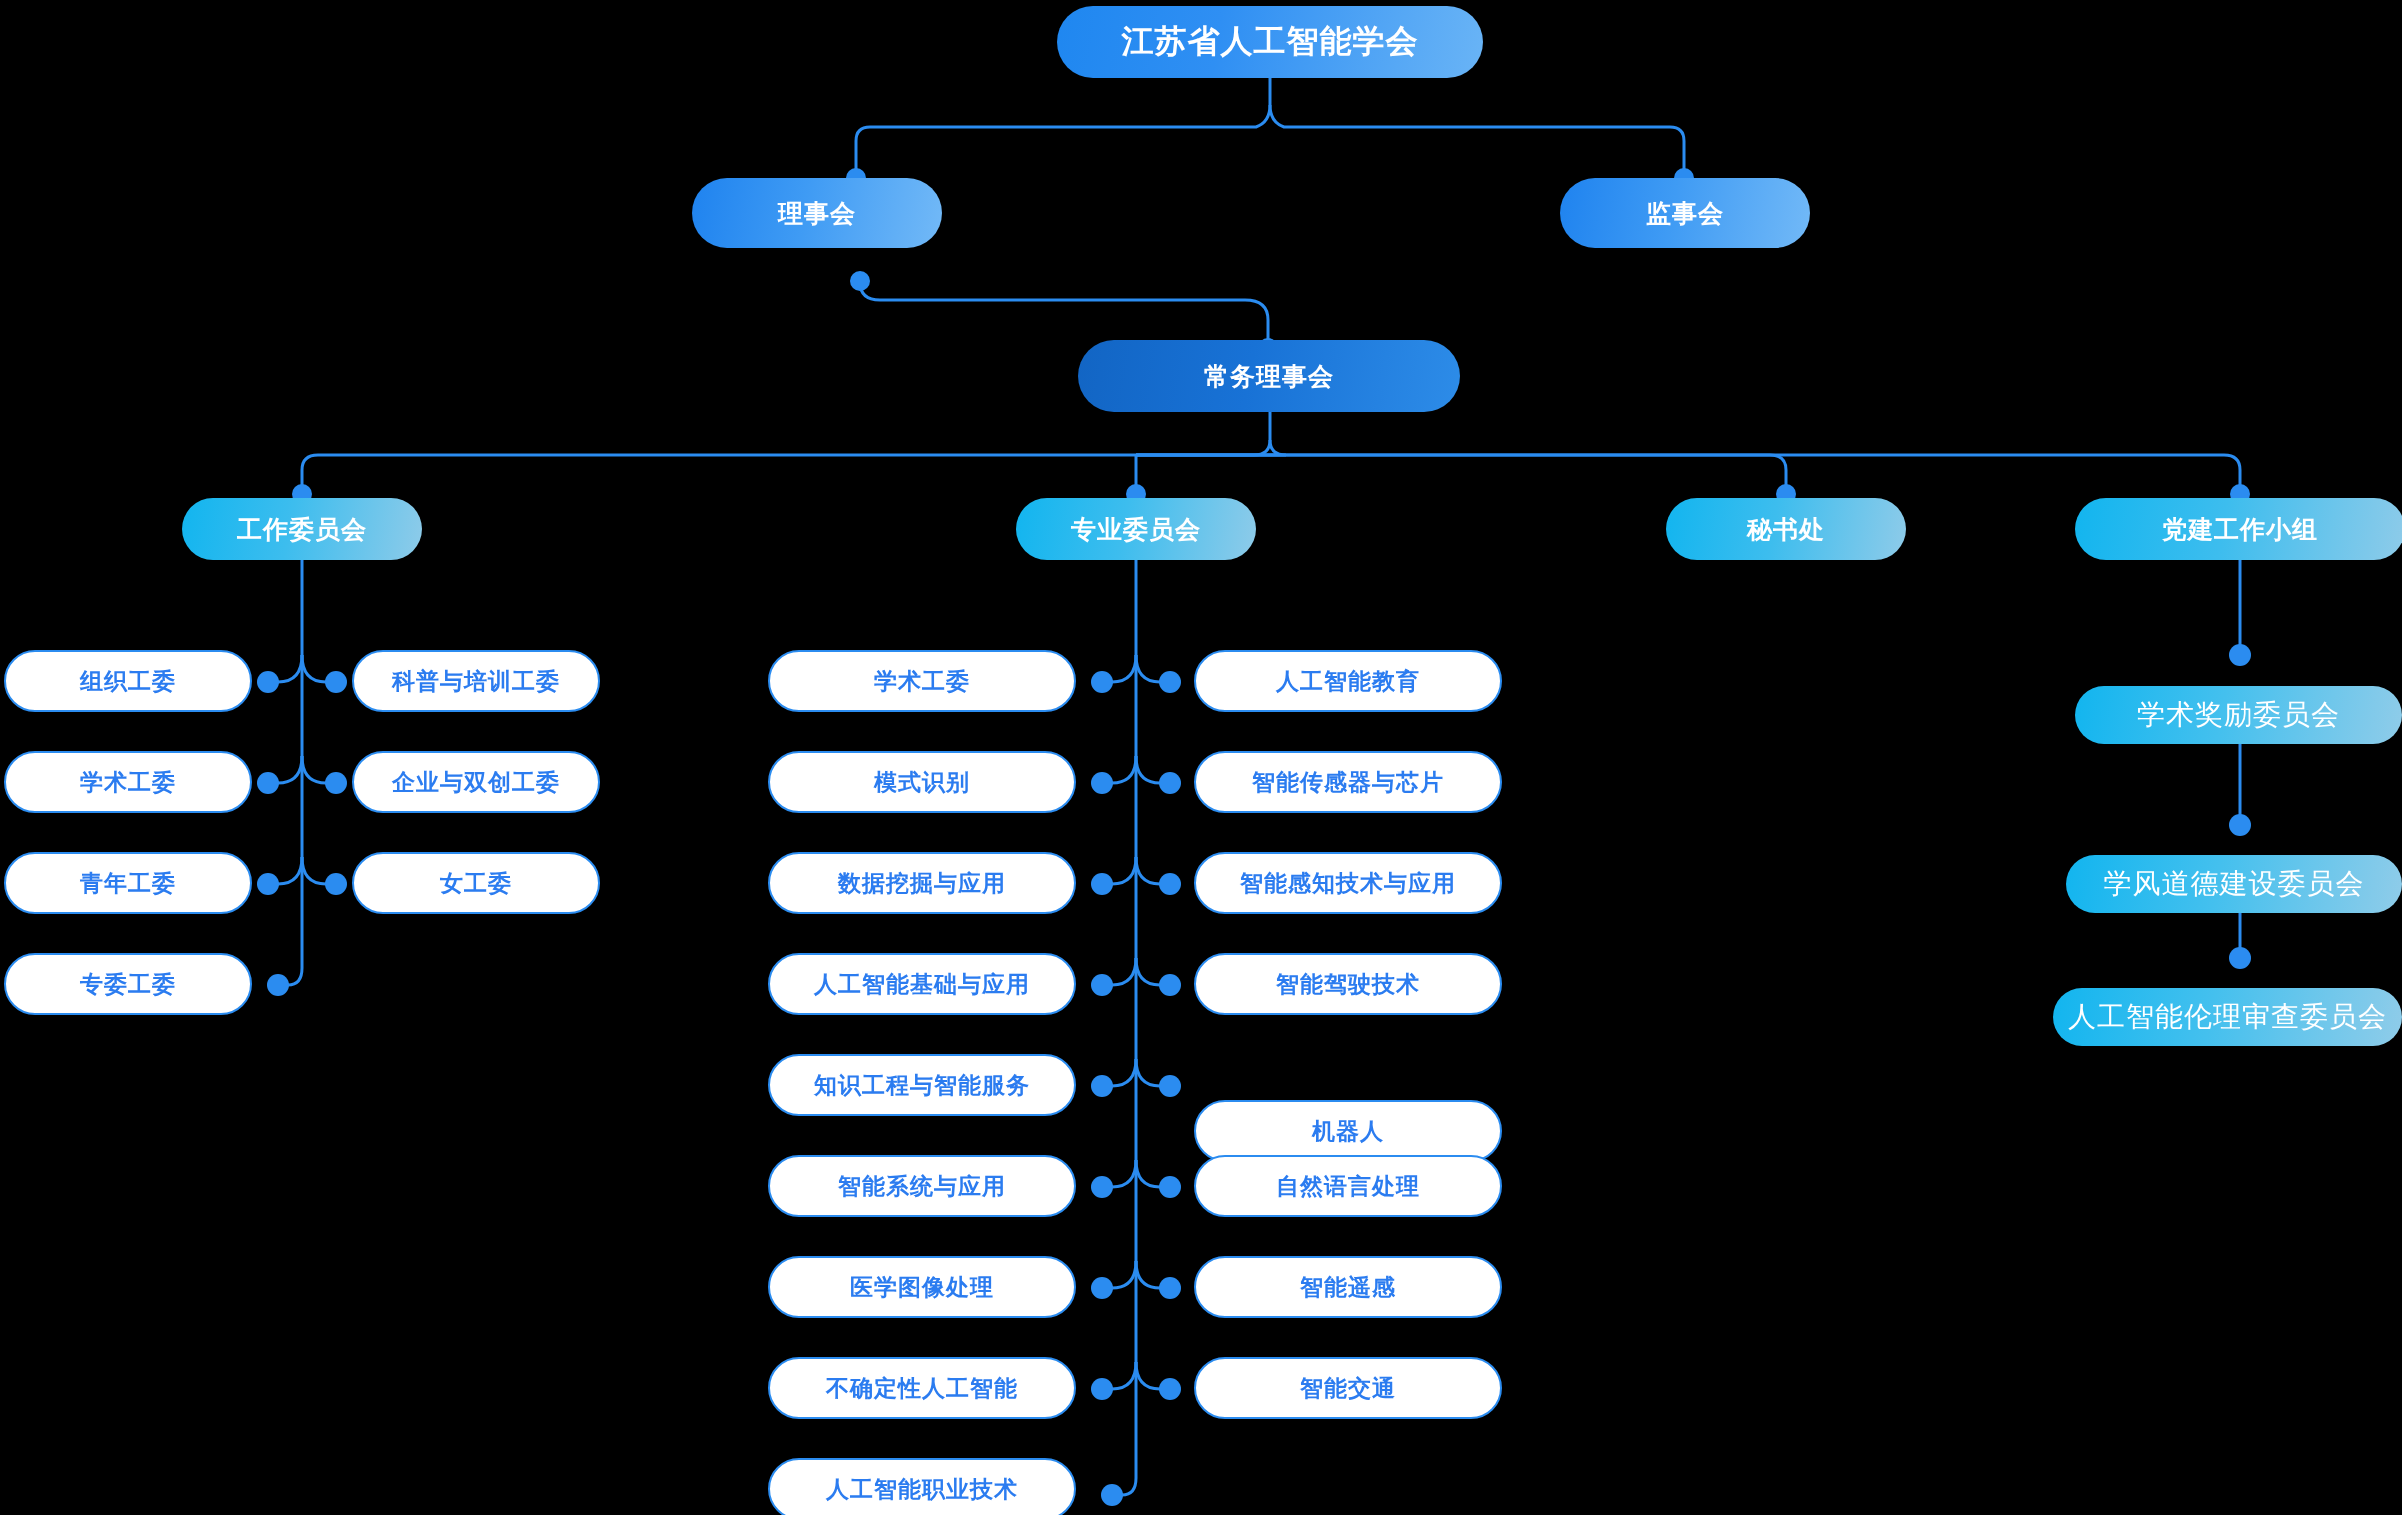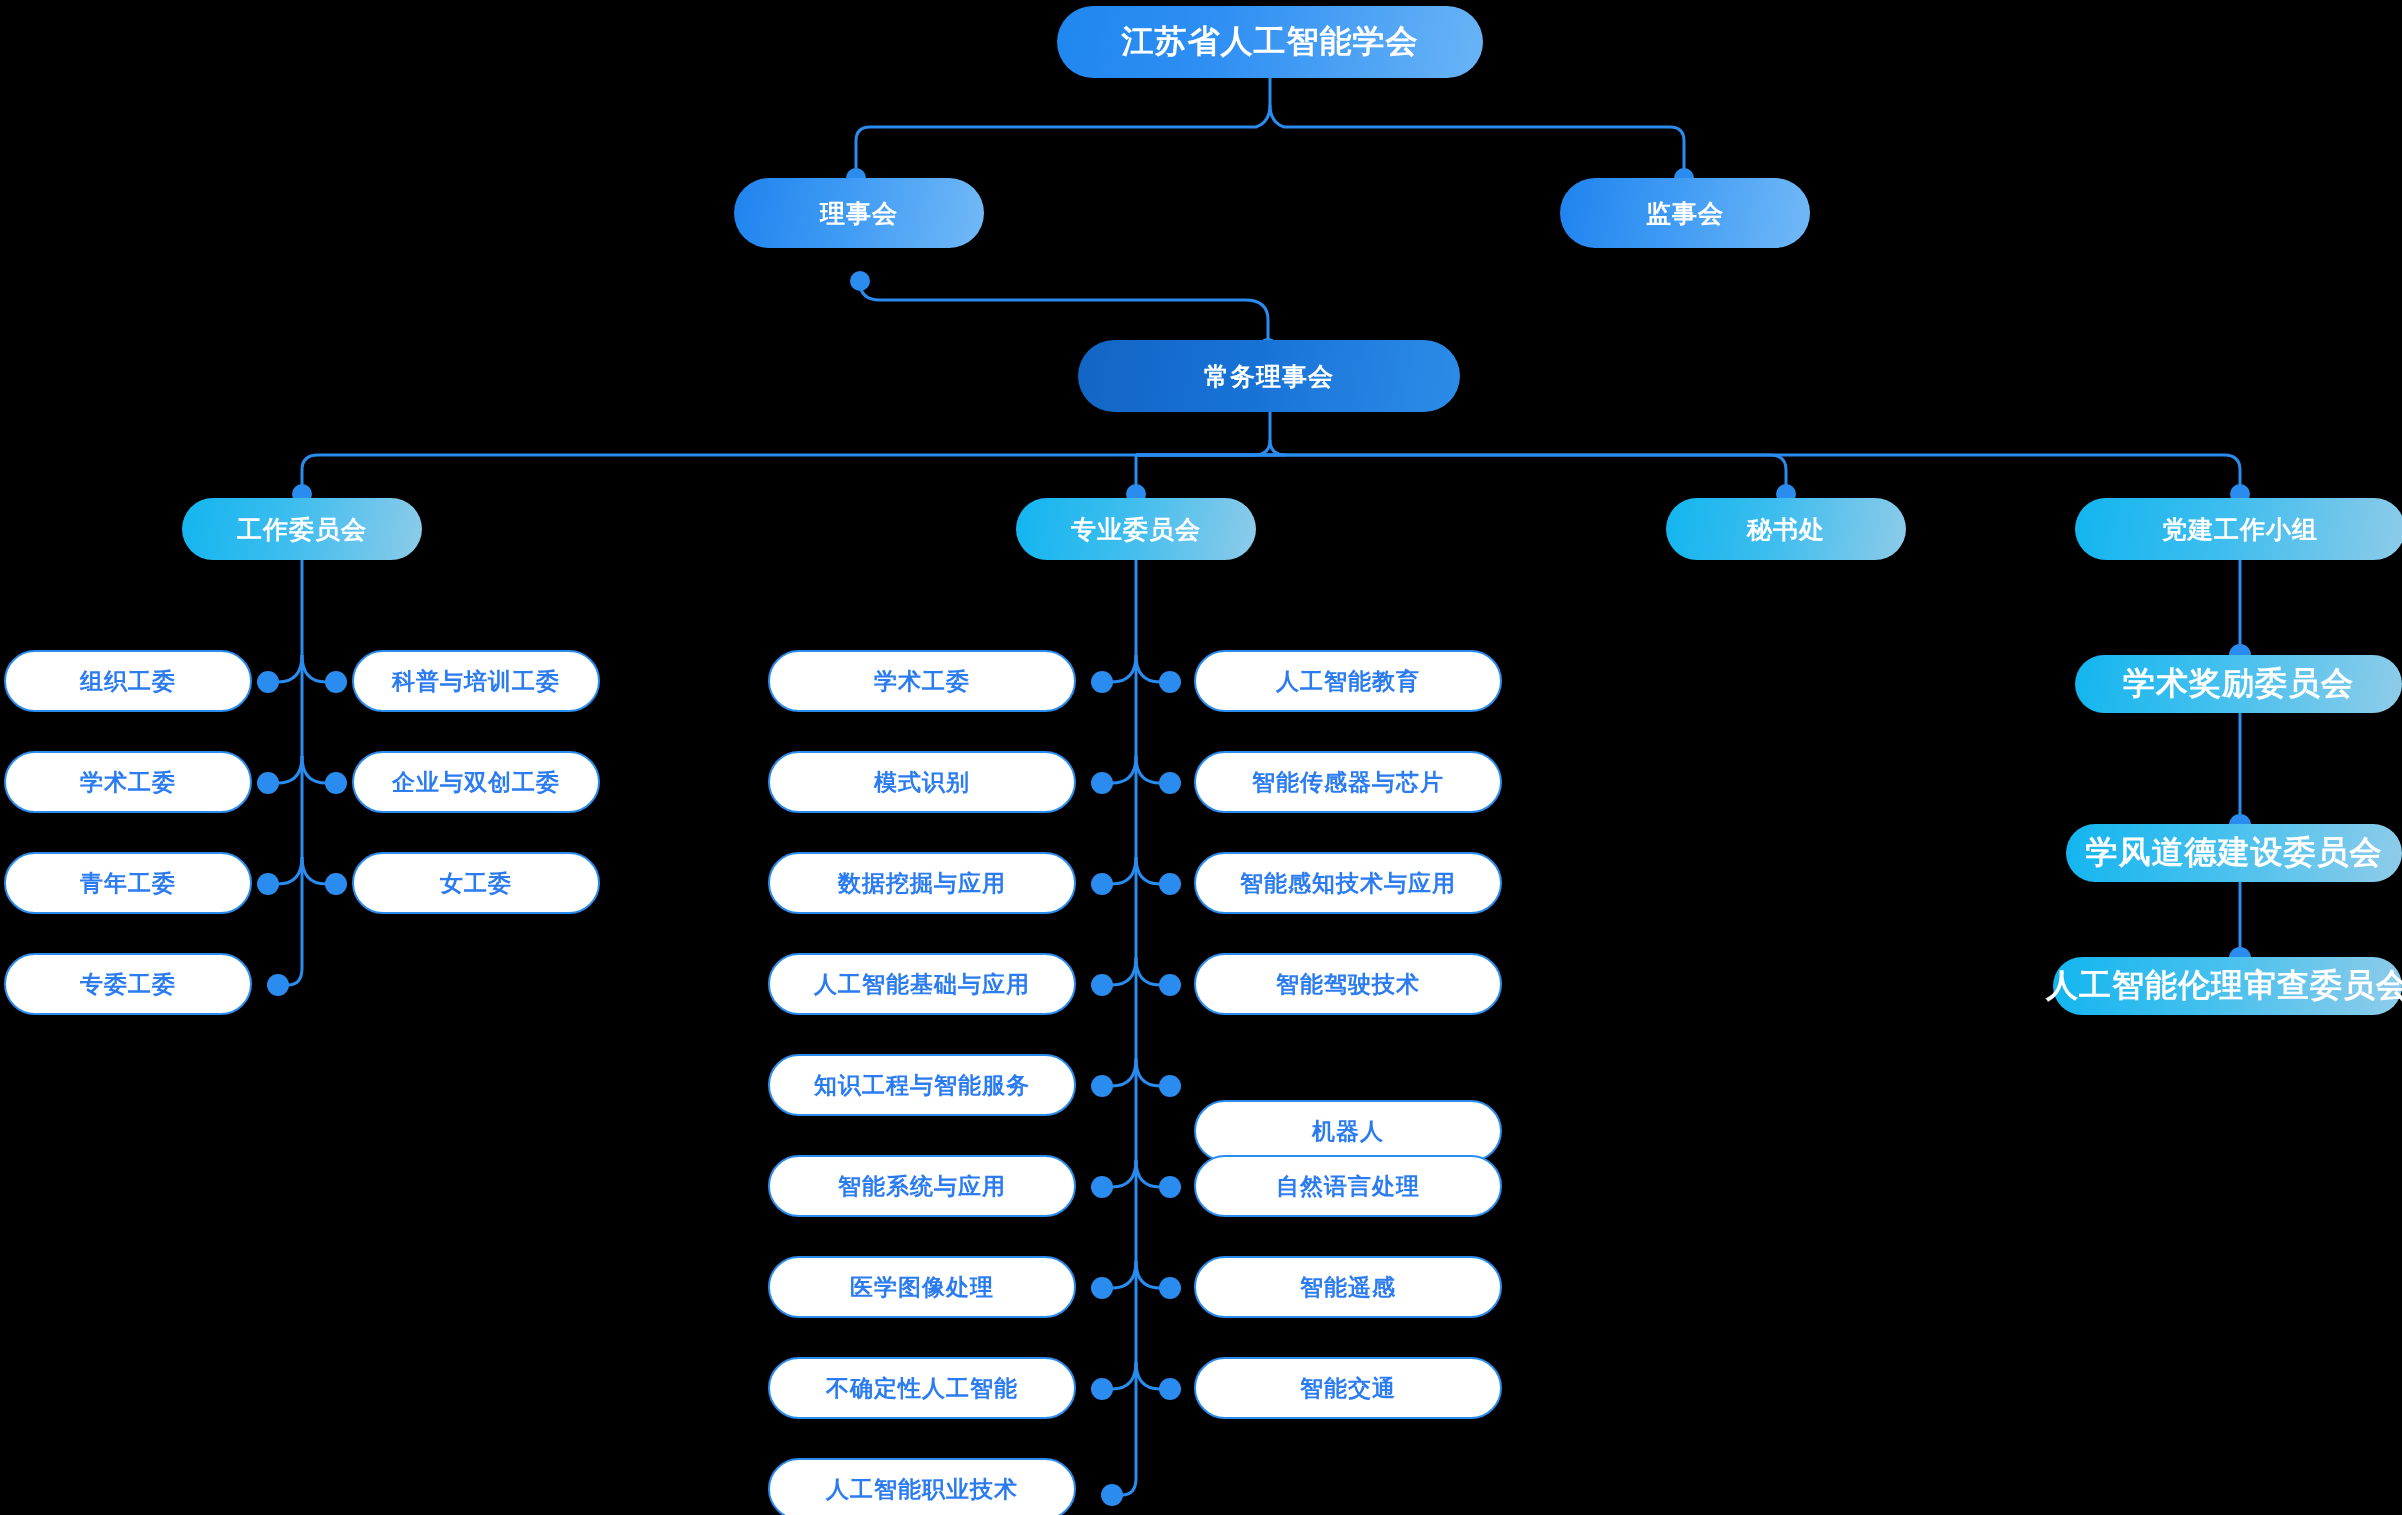--- a/index.html
+++ b/index.html
@@ -44,21 +44,21 @@
   .n-standing {
     background: linear-gradient(100deg, #1265c4 0%, #1872d6 45%, #2d8ce8 100%);
     color: #fff; font-weight: bold; font-size: 25px;
   }
   .n-branch {
     background: linear-gradient(100deg, #12b5ef 0%, #3dbdee 45%, #8ecbe9 100%);
     color: #fff; font-weight: bold; font-size: 25px;
   }
   .n-party {
     background: linear-gradient(100deg, #12b5ef 0%, #44c0ee 45%, #8fcce9 100%);
-    color: #fff; font-weight: bold; font-size: 32px;
+    color: #fff; font-weight: normal; font-size: 28px; margin-top: 31px;
   }
   .n-leaf {
     background: #ffffff;
     border: 2.5px solid #2b8cf0;
     color: #2b7cf0;
     font-weight: bold;
     font-size: 23px;
   }
 </style>
 </head>
@@ -154,21 +154,21 @@
       <circle cx="1112" cy="1495" r="11"></circle>
 
       <circle cx="2240" cy="655" r="11"></circle>
       <circle cx="2240" cy="825" r="11"></circle>
       <circle cx="2240" cy="958" r="11"></circle>
     </g>
   </svg>
 
   <div class="node n-root" style="left:1057px; top:6px; width:426px; height:72px;">江苏省人工智能学会</div>
 
-  <div class="node n-board" style="left:734px; top:178px; width:250px; height:70px;">理事会</div>
+  <div class="node n-board" style="left:692px; top:178px; width:250px; height:70px;">理事会</div>
 
   <div class="node n-board" style="left:1560px; top:178px; width:250px; height:70px;">监事会</div>
 
   <div class="node n-standing" style="left:1078px; top:340px; width:382px; height:72px;">常务理事会</div>
 
   <div class="node n-branch" style="left:182px; top:498px; width:240px; height:62px;">工作委员会</div>
 
   <div class="node n-branch" style="left:1016px; top:498px; width:240px; height:62px;">专业委员会</div>
 
   <div class="node n-branch" style="left:1666px; top:498px; width:240px; height:62px;">秘书处</div>

